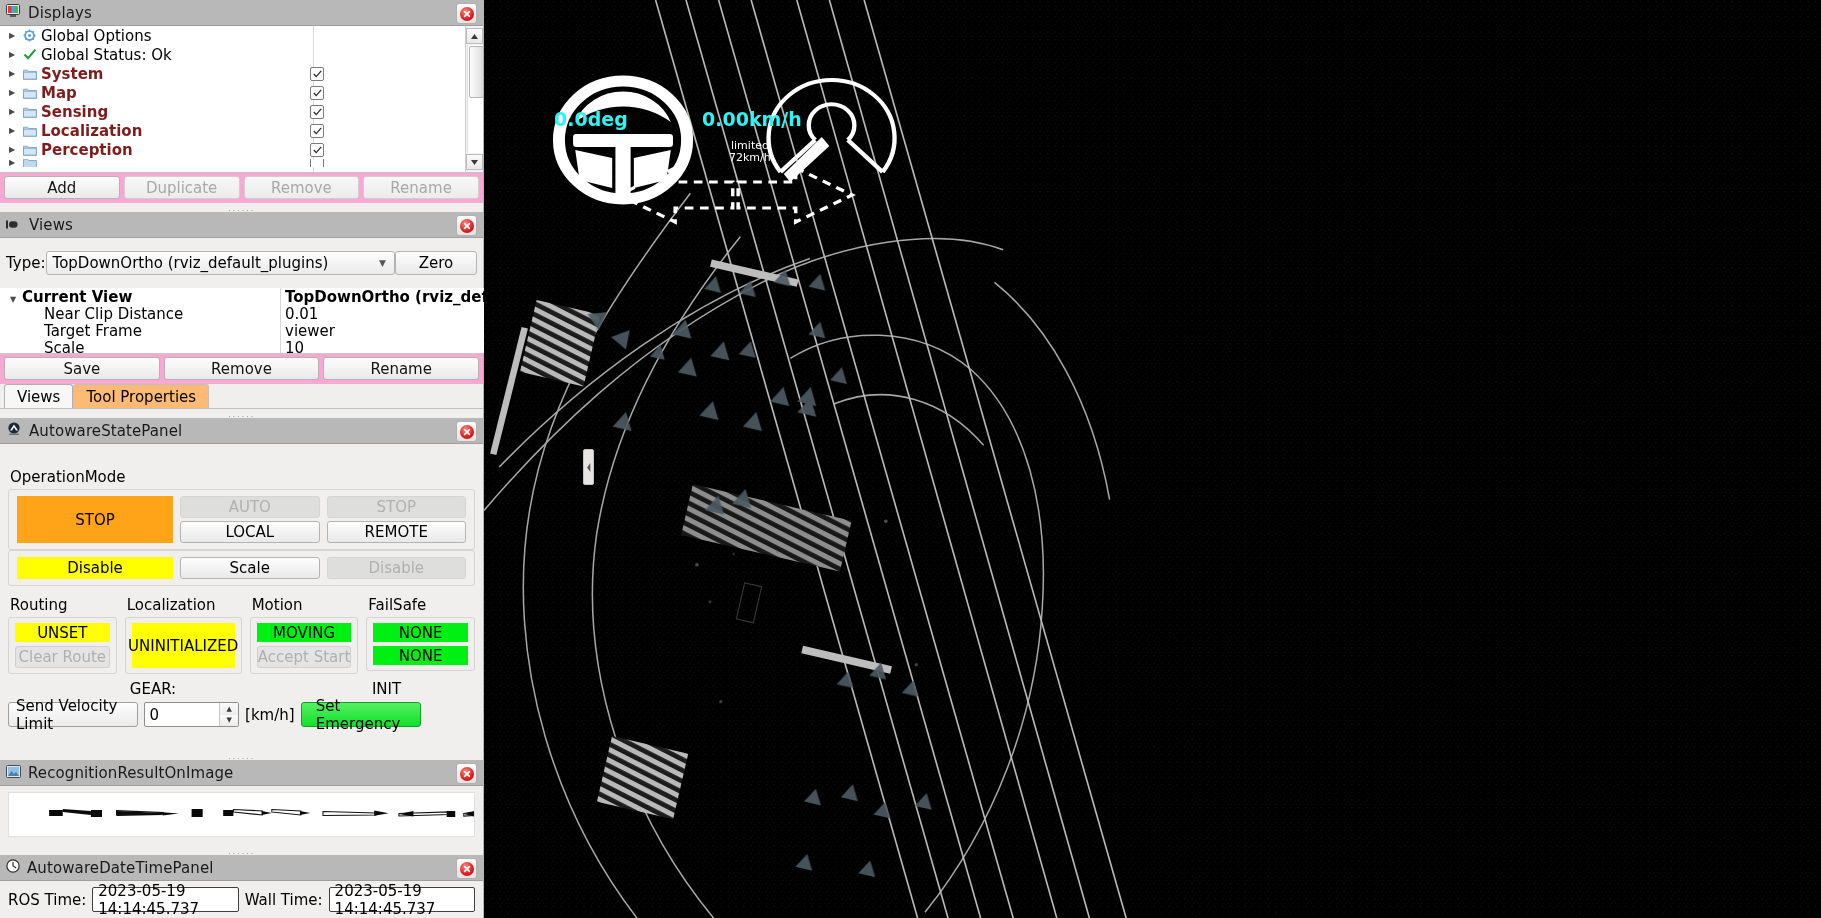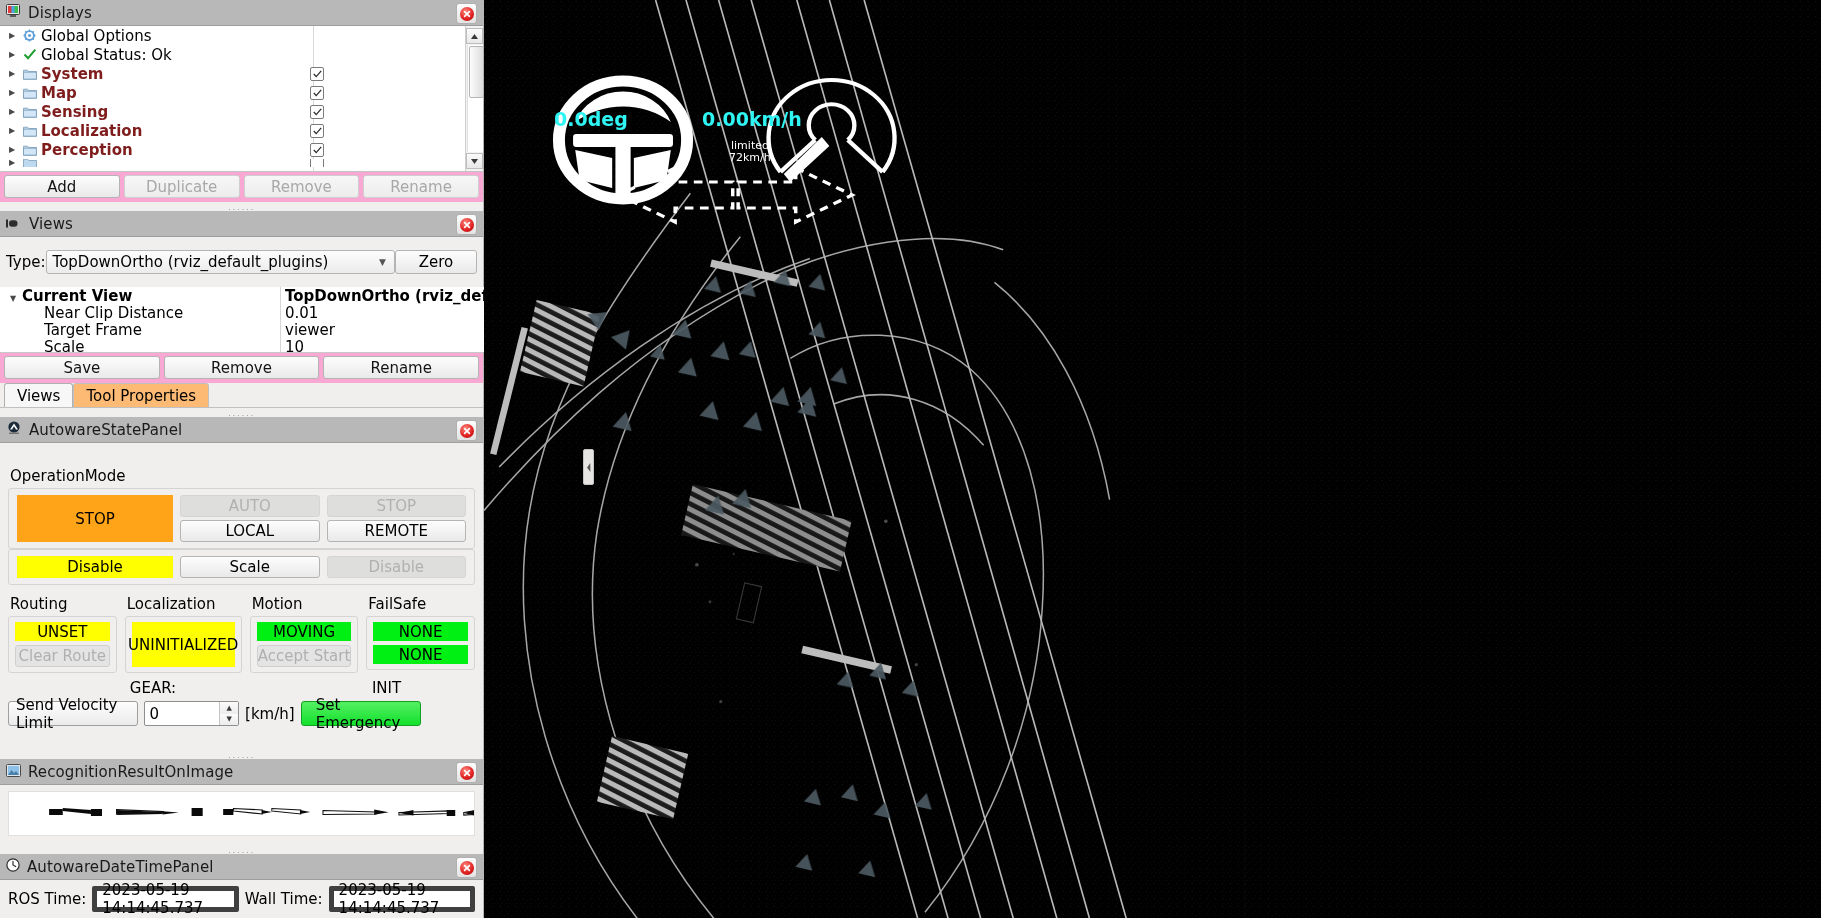--- a/index.html
+++ b/index.html
@@ -150,21 +150,21 @@
     border-radius:3px;background:linear-gradient(#55f062,#12e02c);font-size:15px;
     display:flex;align-items:center;justify-content:center;box-sizing:border-box;}
 
   
   .recog-body{background:#f0efee;padding:6px 8px 9px 8px;}
   .recog-img{height:43px;background:#fff;border:1px solid #e0e0e0;position:relative;overflow:hidden;}
 
   
   .dt-row{display:flex;align-items:center;gap:6px;padding:6px 8px;background:#f0efee;}
   .dt-label{font-size:15px;white-space:nowrap;}
-  .dt-field{height:25px;border:5px solid #404040;background:#fff;display:flex;align-items:center;
+  .dt-field{height:25px;border:1px solid #404040;background:#fff;display:flex;align-items:center;
     padding:8px 5px;font-size:15px;box-sizing:border-box;border-radius:2px;}
   .dt-field.a{width:195px;}
   .dt-field.b{width:195px;}
 
   
   .dock-handle{position:absolute;left:583px;top:449px;width:9px;height:34px;
     background:#e6e5e4;border:1px solid #c4c4c4;border-radius:2px;
     display:flex;align-items:center;justify-content:center;font-size:9px;color:#555;z-index:5;}
 
   

